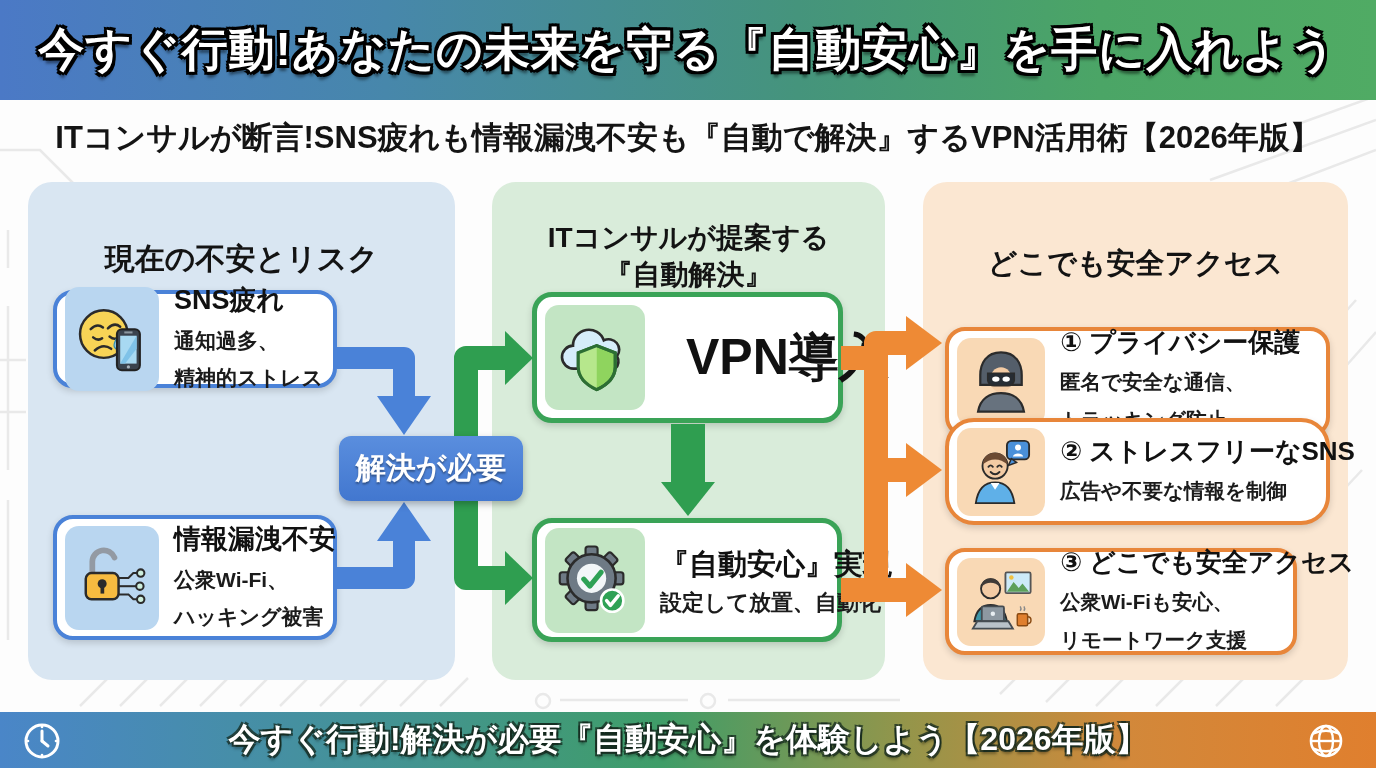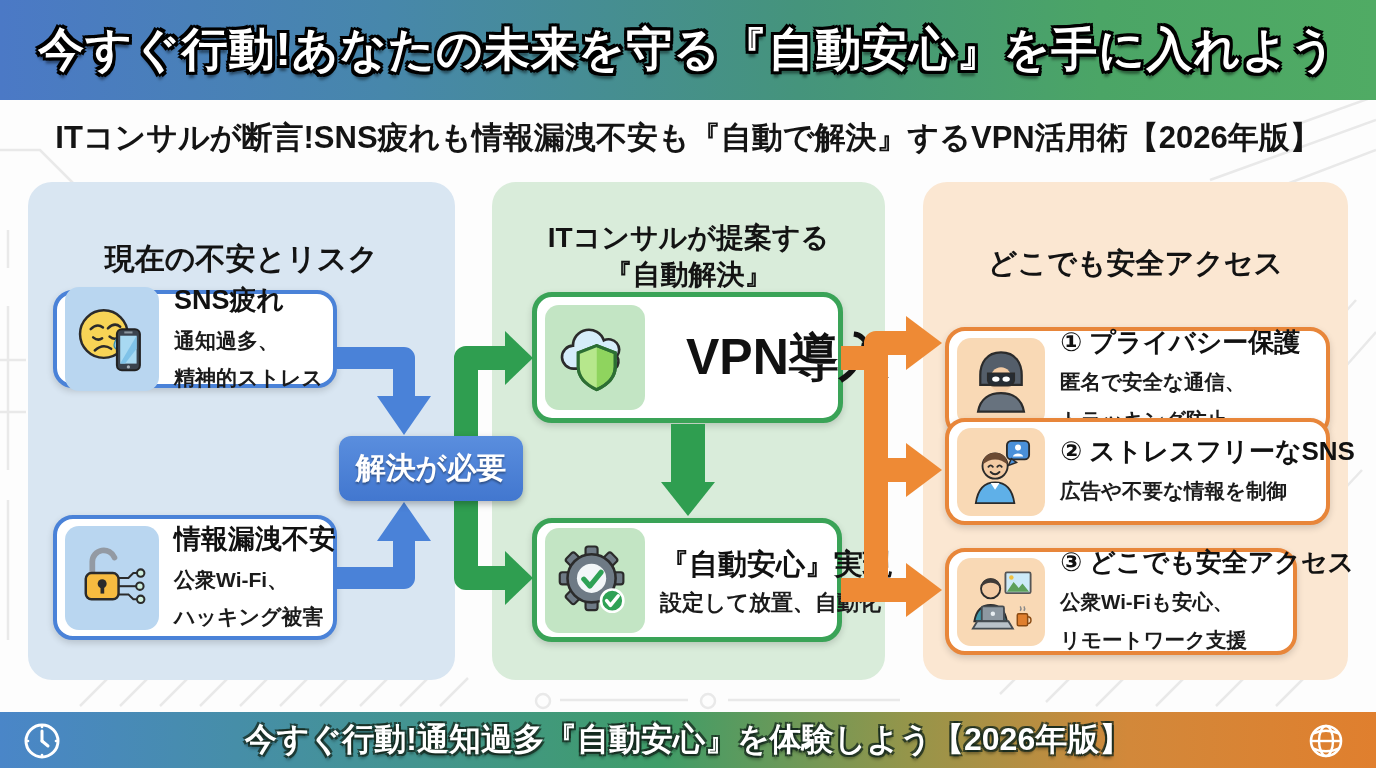--- a/index.html
+++ b/index.html
@@ -61,21 +61,21 @@
   .panel-left .cdesc{font-size:21px;line-height:37px;}
   
   .c-m1{left:40px;top:110px;width:311px;height:131px;}
   .c-m2{left:40px;top:336px;width:310px;height:124px;}
   .panel-mid .tile{width:100px;height:105px;}
   .c-m1 .ctitle{font-size:50px;margin-left:26px;}
   .c-m2 .ctitle{font-size:29px;margin-bottom:4px;}
   .c-m2 .cdesc{font-size:22px;line-height:27px;}
   
   .c-r1{left:22px;top:103px;width:385px;height:110px;margin-top:42px;}
-  .c-r2{left:22px;top:236px;width:385px;height:107px;}
+  .c-r2{left:22px;top:236px;width:385px;height:107px;border-radius:29px;}
   .c-r3{left:22px;top:366px;width:352px;height:107px;}
   .panel-right .tile{width:88px;height:88px;}
   .panel-right .ctitle{font-size:26px;margin-bottom:3px;}
   .panel-right .cdesc{font-size:20.5px;line-height:38px;}
   
   .arrows{position:absolute;left:0;top:0;z-index:3;pointer-events:none;}
   .badge{
     position:absolute;left:339px;top:436px;width:184px;height:65px;z-index:4;
     background:linear-gradient(180deg,#5a8ede,#4277cf);border-radius:12px;
     display:flex;align-items:center;justify-content:center;
@@ -336,21 +336,21 @@
       <circle cx="20" cy="20" r="16" fill="none" stroke="#fff" stroke-width="3"></circle>
       <line x1="20" y1="20" x2="20" y2="10" stroke="#fff" stroke-width="3" stroke-linecap="round"></line>
       <line x1="20" y1="20" x2="26" y2="25" stroke="#fff" stroke-width="3" stroke-linecap="round"></line>
       <g fill="#fff">
         <circle cx="20" cy="6" r="1.3"></circle>
           <circle cx="20" cy="34" r="1.3"></circle>
         <circle cx="6" cy="20" r="1.3"></circle>
           <circle cx="34" cy="20" r="1.3"></circle>
       </g>
     </svg>
-    <div class="footer-text">今すぐ行動!通知過多『自動安心』を体験しよう【2026年版】</div>
+    <div class="footer-text">今すぐ行動!解決が必要『自動安心』を体験しよう【2026年版】</div>
     <svg class="footer-icon globe" width="40" height="40" viewBox="0 0 40 40">
       <circle cx="20" cy="20" r="15" fill="none" stroke="#fff" stroke-width="2.6"></circle>
       <ellipse cx="20" cy="20" rx="7" ry="15" fill="none" stroke="#fff" stroke-width="2.4"></ellipse>
       <line x1="5" y1="20" x2="35" y2="20" stroke="#fff" stroke-width="2.4"></line>
       <path d="M7.5 12.5 a18 10 0 0 1 25 0 M7.5 27.5 a18 10 0 0 0 25 0" fill="none" stroke="#fff" stroke-width="2.4"></path>
     </svg>
   </footer>
 
 </div>
 

